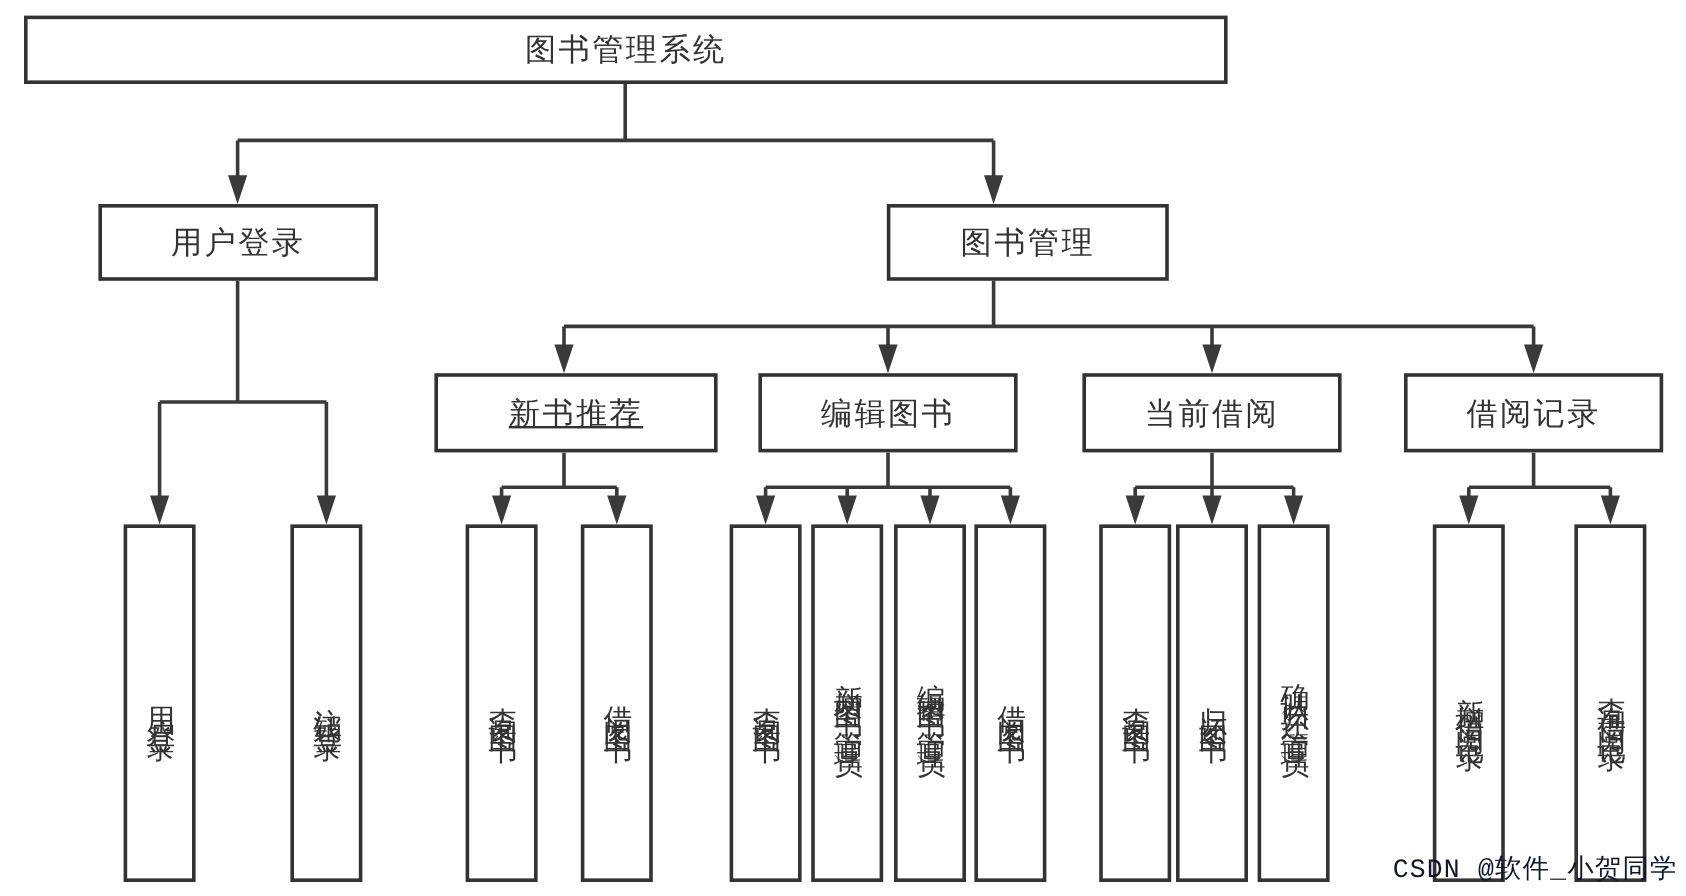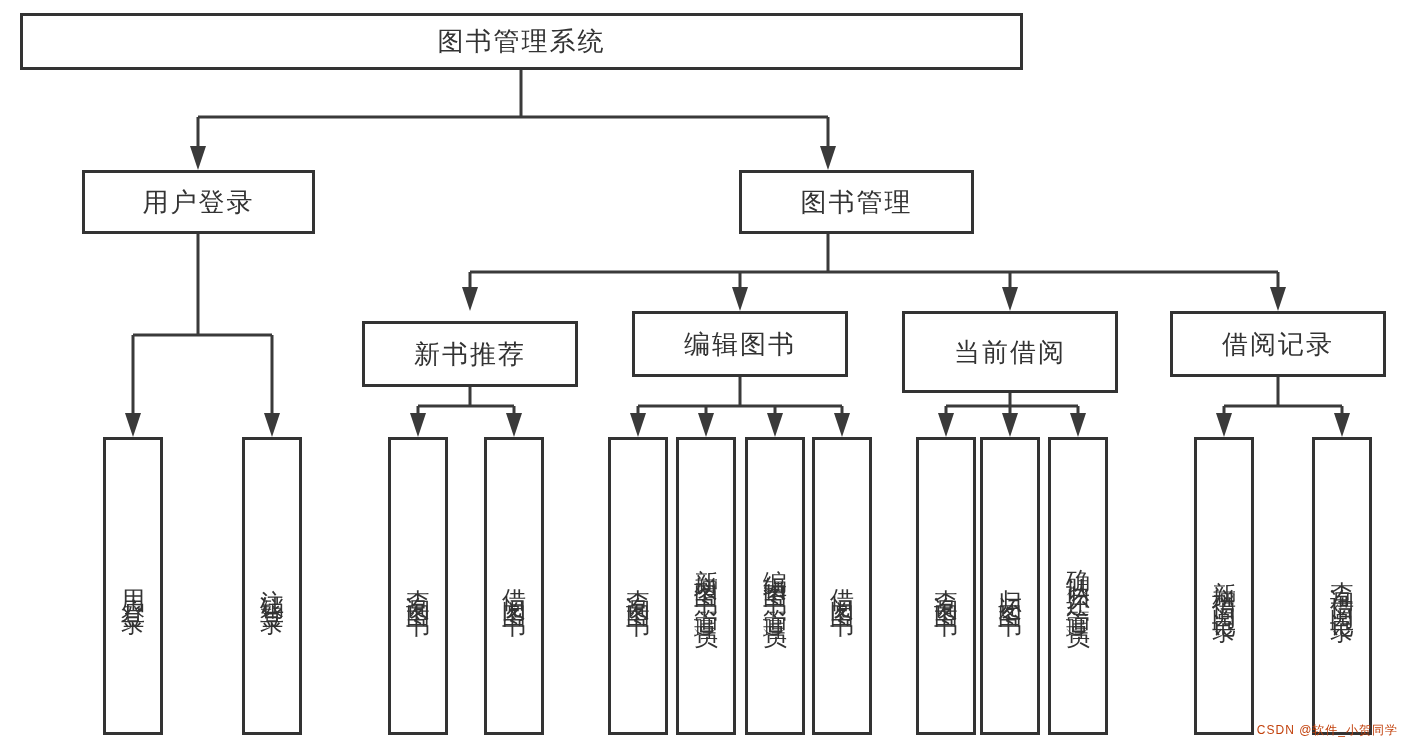--- a/index.html
+++ b/index.html
@@ -26,44 +26,45 @@
     text-orientation:mixed;
     font-size:24px;
     letter-spacing:8px;
     line-height:1;
     white-space:nowrap;
   }
   
   #n-root{left:20px;top:13px;width:1003px;height:57px;}
   #n-user-login{left:82px;top:170px;width:233px;height:64px;}
   #n-book-mgmt{left:711px;top:170px;width:235px;height:64px;margin-left:28px;}
-  #n-new-book-rec{left:362px;top:321px;width:216px;height:66px;}
+  #n-new-book-rec{left:362px;top:311px;width:236px;height:66px;text-decoration:underline;}
   #n-book-borrow{left:632px;top:311px;width:216px;height:66px;}
-  #n-current-borrow{left:902px;top:311px;width:216px;height:82px;}
+  #n-current-borrow{left:902px;top:311px;width:216px;height:66px;}
   #n-borrow-record{left:1170px;top:311px;width:216px;height:66px;}
   #n-login{left:103px;}
   #n-logout{left:242px;}
   #n-rec-query{left:388px;}
   #n-rec-borrow{left:484px;}
   #n-bb-query{left:608px;}
   #n-bb-add{left:676px;}
   #n-bb-edit{left:745px;}
   #n-bb-borrow{left:812px;}
   #n-cb-query{left:916px;}
   #n-cb-return{left:980px;}
   #n-cb-confirm{left:1048px;}
   #n-br-add{left:1194px;}
   #n-br-query{left:1312px;}
   .watermark{
     position:absolute;
     right:7px;bottom:8px;
-    font-size:12px;
-    color:#c2410c;
+    font-size:22px;
+    color:#0f172a;
     letter-spacing:1px;
     z-index:5;
+    font-family:Liberation Mono, monospace;
   }
 </style>
 </head>
 <body>
 
 <div class="canvas">
 
   <svg class="connectors" viewBox="0 0 1405 747" xmlns="http://www.w3.org/2000/svg">
     <g stroke="#3a3a3a" stroke-width="3" fill="none">
       <path d="M521 70 V117 M198 117 H828 M198 117 V150 M828 117 V150"></path>

